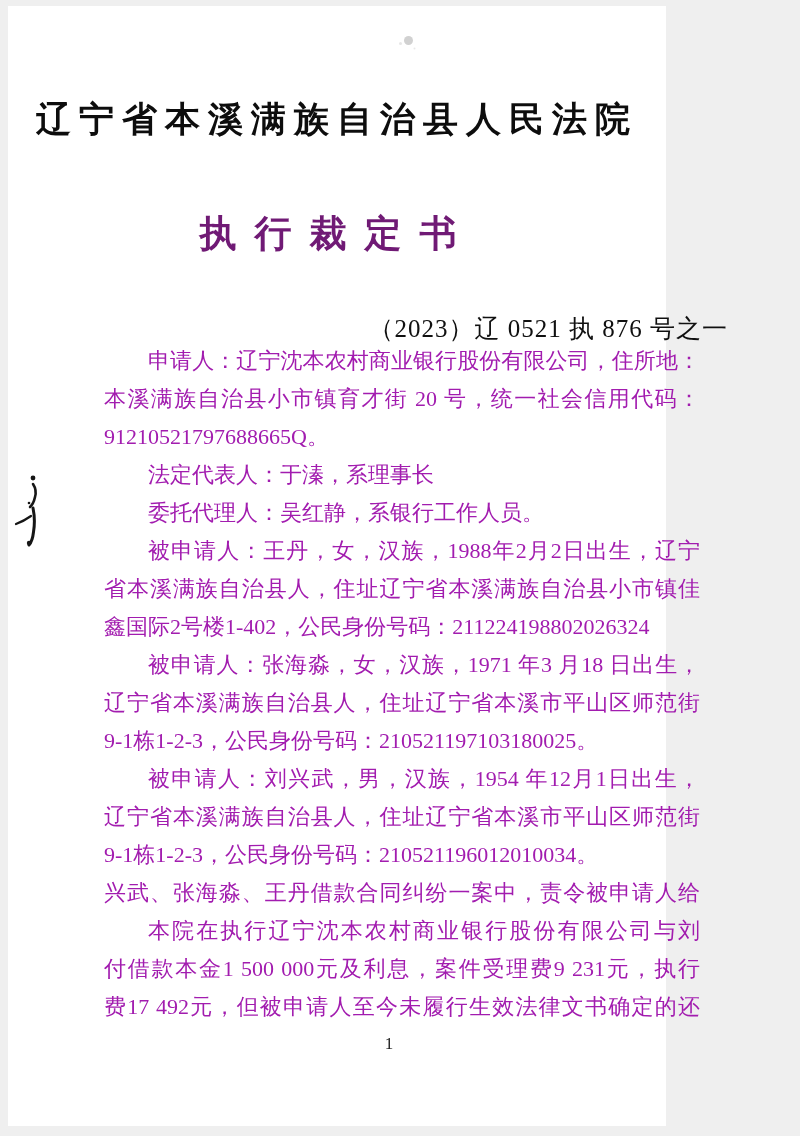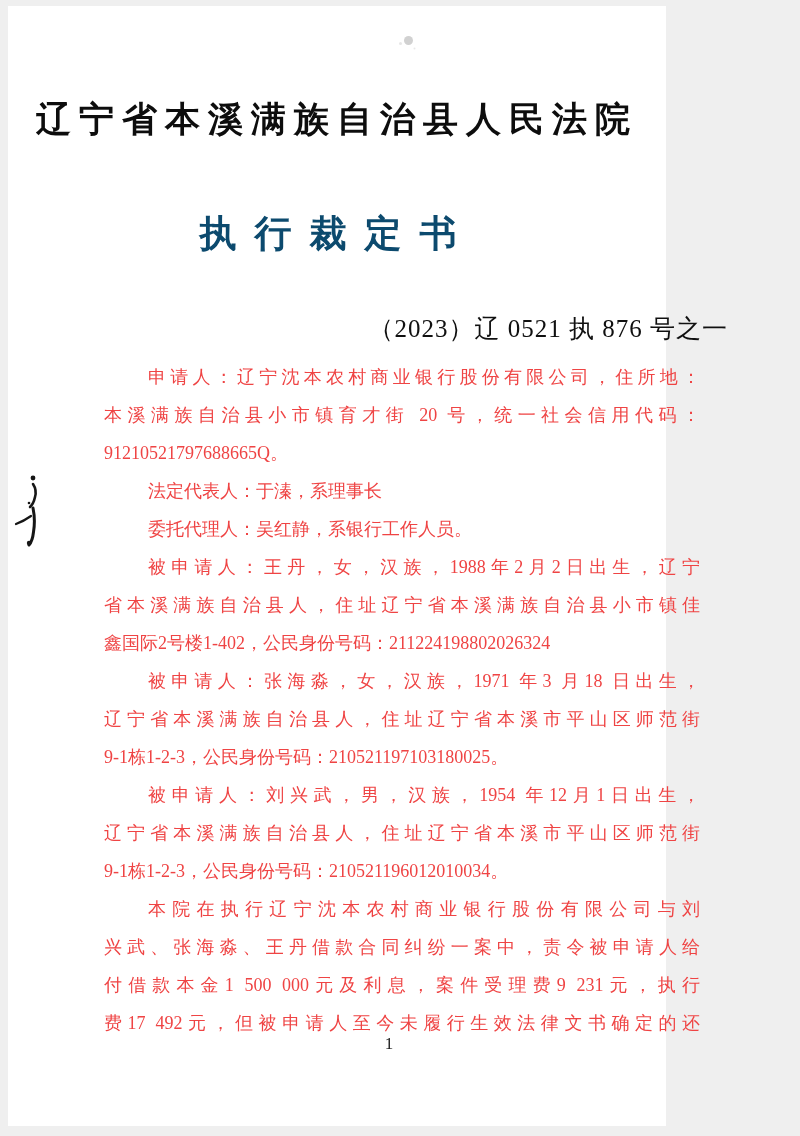--- a/index.html
+++ b/index.html
@@ -38,40 +38,40 @@
   .doc-title {
     position: absolute;
     left: 0;
     top: 203px;
     width: 100%;
     text-align: center;
     font-size: 37px;
     font-weight: bold;
     letter-spacing: 18px;
     white-space: nowrap;
-    color: #0c4a6e;
+    color: #701a75;
   }
   .case-number {
     position: absolute;
     left: 96px;
     top: 306px;
     width: 624px;
     text-align: right;
     font-size: 25px;
     letter-spacing: 1px;
     white-space: nowrap;
   }
   .body-text {
     position: absolute;
     left: 96px;
-    top: 352px;
+    top: 336px;
     width: 596px;
-    font-size: 18px;
+    font-size: 22px;
     line-height: 38px;
-    color: #ef4444;
+    color: #a21caf;
   }
   .line {
     height: 38px;
     overflow: visible;
   }
   .line.indent {
     padding-left: 44px;
   }
   .line.fill {
     text-align: justify;
@@ -120,22 +120,22 @@
     <div class="line indent">委托代理人：吴红静，系银行工作人员。</div>
     <div class="line indent fill">被申请人：王丹，女，汉族，1988年2月2日出生，辽宁</div>
     <div class="line fill">省本溪满族自治县人，住址辽宁省本溪满族自治县小市镇佳</div>
     <div class="line">鑫国际2号楼1-402，公民身份号码：211224198802026324</div>
     <div class="line indent fill">被申请人：张海淼，女，汉族，1971 年3 月18 日出生，</div>
     <div class="line fill">辽宁省本溪满族自治县人，住址辽宁省本溪市平山区师范街</div>
     <div class="line">9-1栋1-2-3，公民身份号码：210521197103180025。</div>
     <div class="line indent fill">被申请人：刘兴武，男，汉族，1954 年12月1日出生，</div>
     <div class="line fill">辽宁省本溪满族自治县人，住址辽宁省本溪市平山区师范街</div>
     <div class="line">9-1栋1-2-3，公民身份号码：210521196012010034。</div>
+    <div class="line fill">兴武、张海淼、王丹借款合同纠纷一案中，责令被申请人给</div>
     <div class="line indent fill">本院在执行辽宁沈本农村商业银行股份有限公司与刘</div>
-    <div class="line fill">兴武、张海淼、王丹借款合同纠纷一案中，责令被申请人给</div>
     <div class="line fill">付借款本金1 500 000元及利息，案件受理费9 231元，执行</div>
     <div class="line fill">费17 492元，但被申请人至今未履行生效法律文书确定的还</div>
   </div>
 
   <div class="page-number">1</div>
 
   <svg class="ink-smudge" style="left:12px; top:468px;" width="26" height="36" viewBox="0 0 26 36">
     <circle cx="13" cy="4" r="2.4" fill="#161616"></circle>
     <path d="M13 10 q4 6 2 13 q-1.5 7 -5 10" fill="none" stroke="#161616" stroke-width="2.6" stroke-linecap="round"></path>
     <circle cx="9" cy="29" r="1.3" fill="#161616"></circle>

